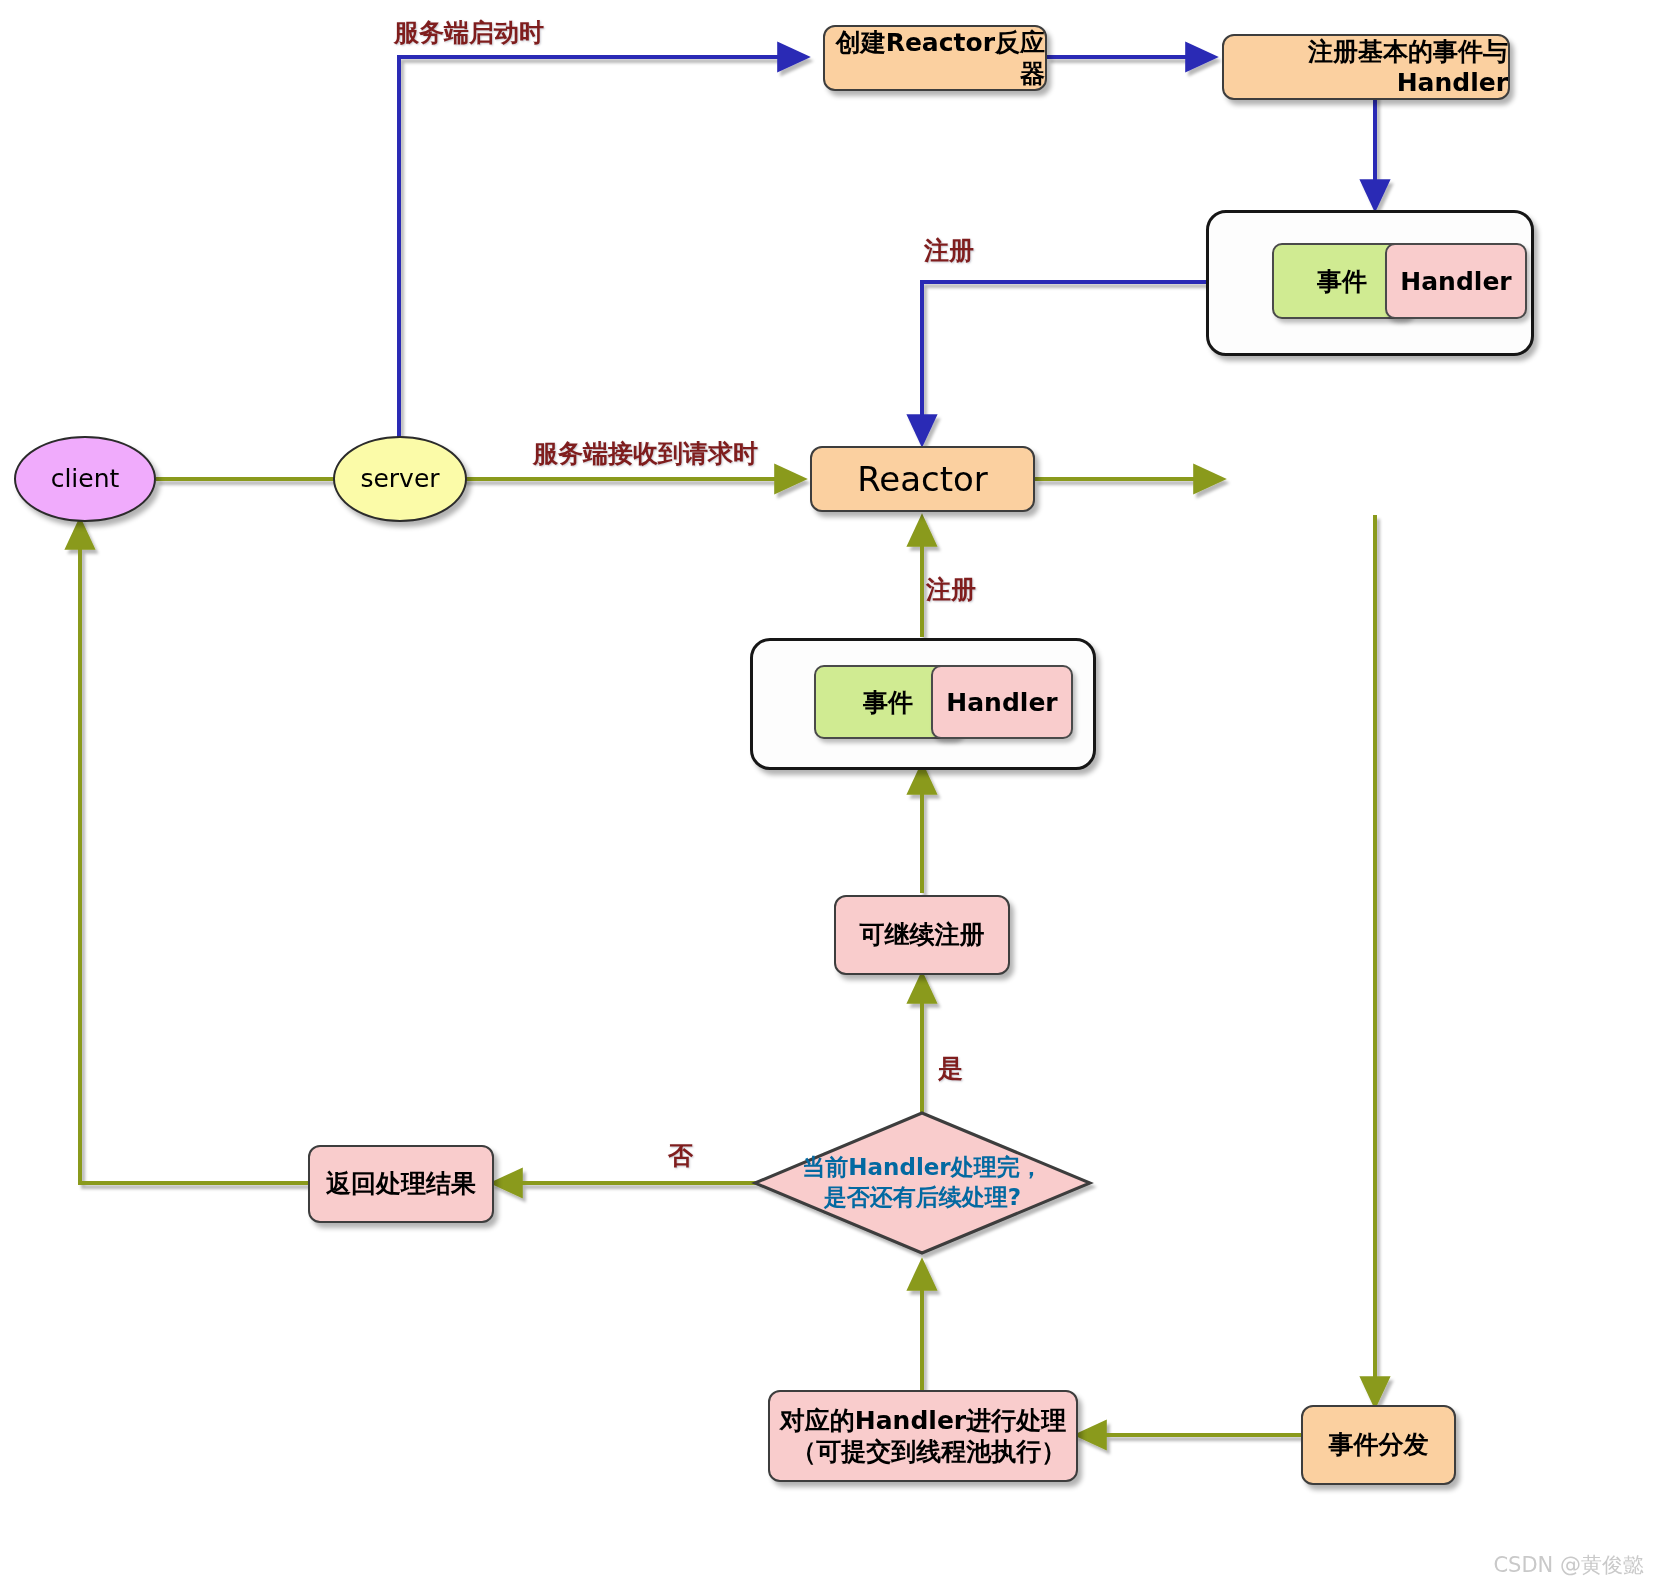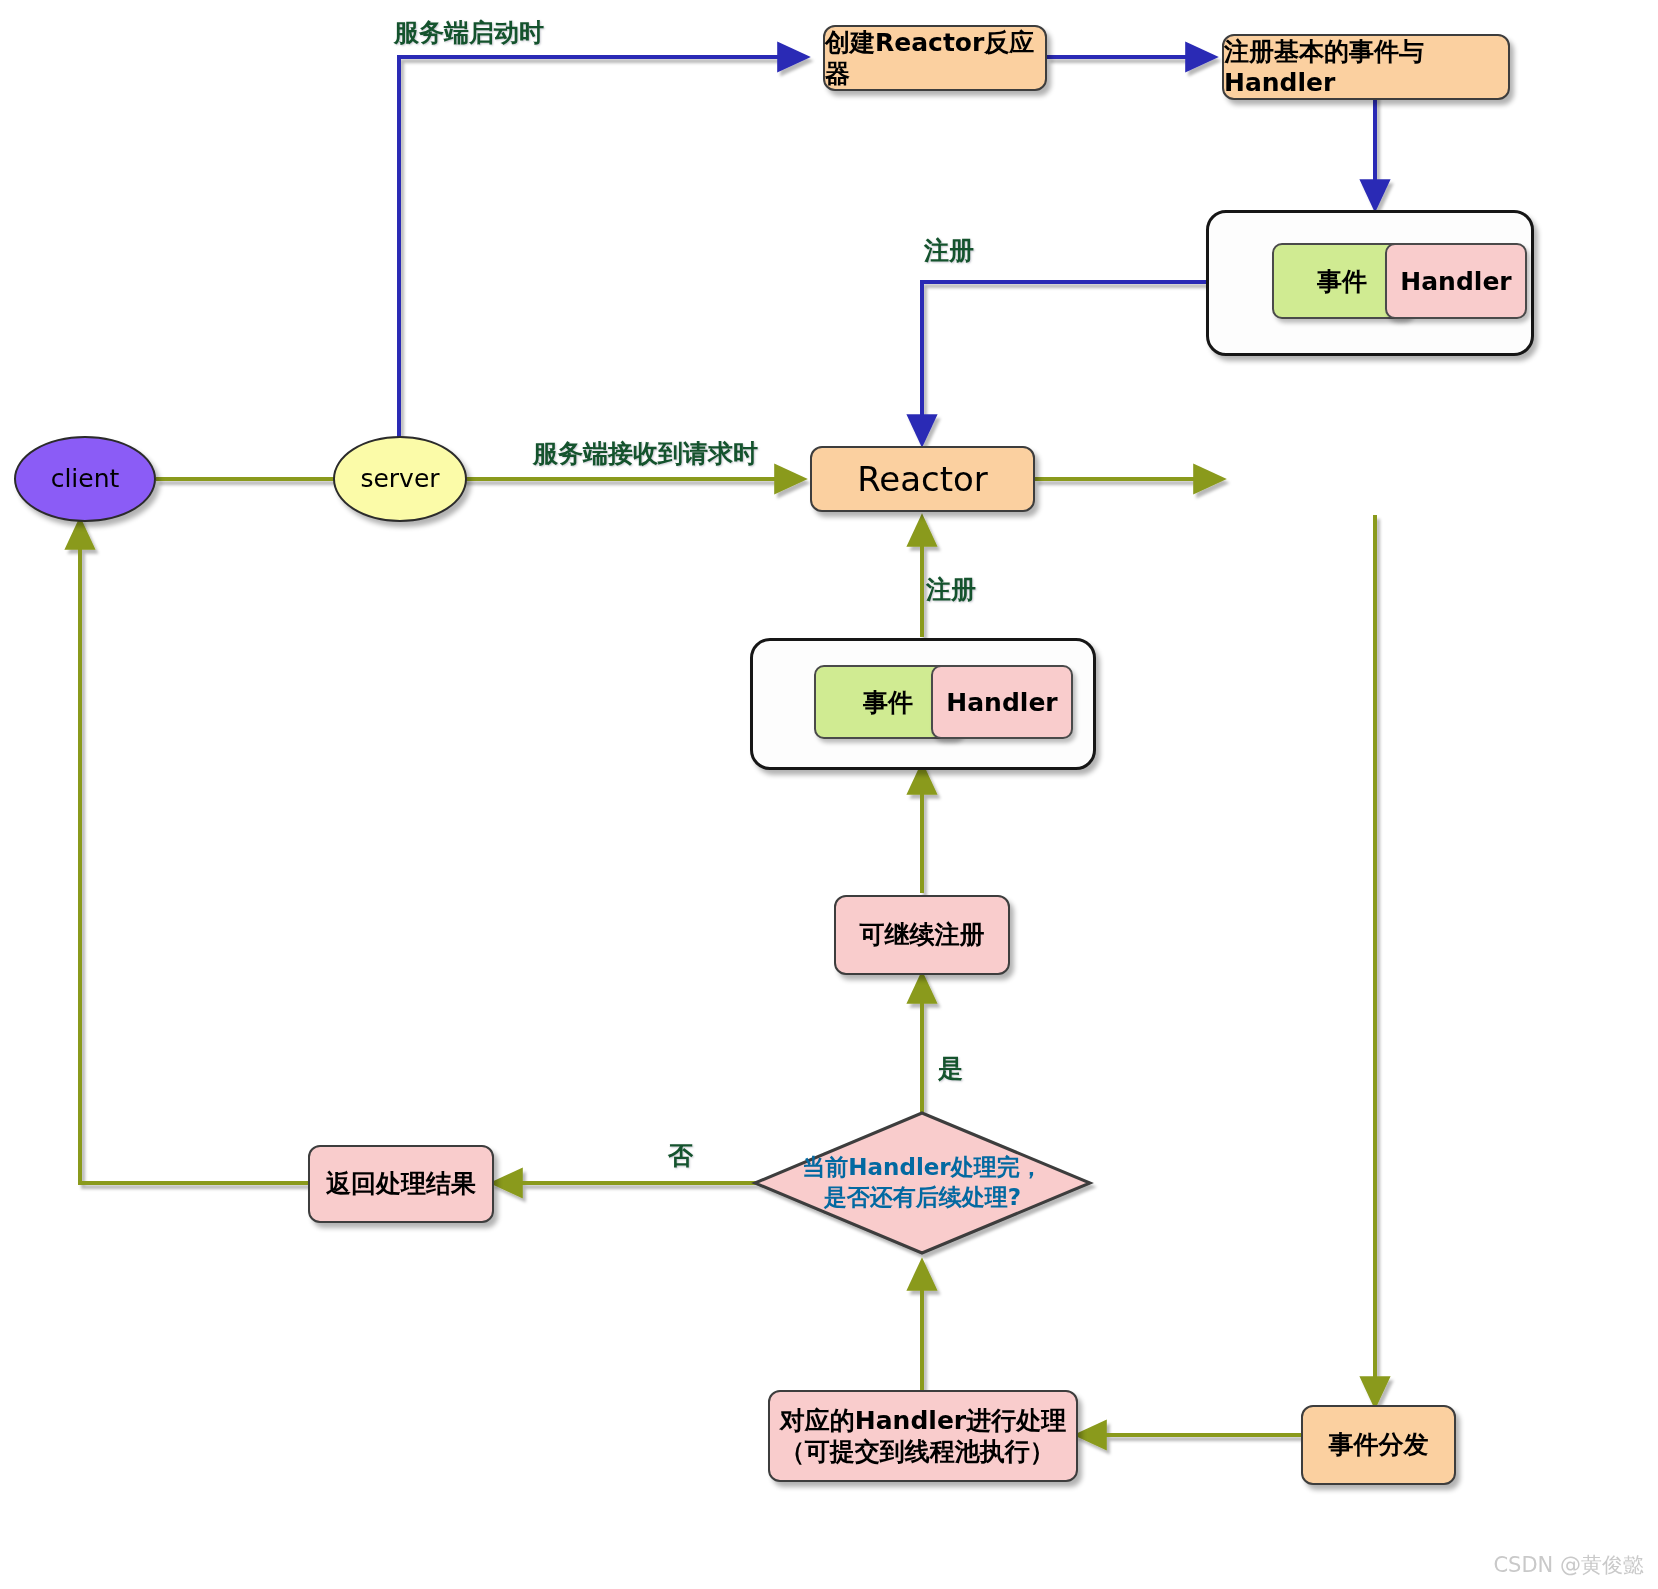--- a/index.html
+++ b/index.html
@@ -23,37 +23,37 @@
     top: 0;
     width: 1658px;
     height: 1589px;
     pointer-events: none;
   }
   .node {
     position: absolute;
     display: flex;
     align-items: center;
     justify-content: center;
-    text-align: left;
+    text-align: right;
     color: #000000;
     font-weight: bold;
     box-sizing: border-box;
     line-height: 1.25;
     z-index: 5;
   }
   .rrect {
     border: 2px solid #3d3d3d;
     border-radius: 12px;
     box-shadow: 4px 5px 5px rgba(0,0,0,0.30);
   }
   .orange { background: #fbd0a0; }
   .green  { background: #d0eb92; margin-left: 44px; }
   .pink   { background: #f9cccc; }
   .yellow { background: #fbfba8; }
-  .blue   { background: #8b5cf6; }
+  .blue   { background: #f0abfc; }
   .ellipse {
     border: 2px solid #2b2b2b;
     border-radius: 50%;
     box-shadow: 4px 5px 5px rgba(0,0,0,0.30);
   }
   .container-box {
     position: absolute;
     border: 3px solid #161616;
     border-radius: 20px;
     background: #fdfdfd;
@@ -67,21 +67,21 @@
     justify-content: center;
     border: 2px solid #4a4a4a;
     border-radius: 10px;
     box-shadow: 3px 4px 4px rgba(0,0,0,0.25);
     font-weight: bold;
     color: #000;
     z-index: 6;
   }
   .edge-label {
     position: absolute;
-    color: #14532d;
+    color: #7f1d1d;
     font-weight: bold;
     white-space: nowrap;
     z-index: 7;
     text-shadow: 1px 1px 2px rgba(190,190,200,0.85);
   }
   .diamond-wrap {
     position: absolute;
     z-index: 5;
   }
   .diamond-text {

